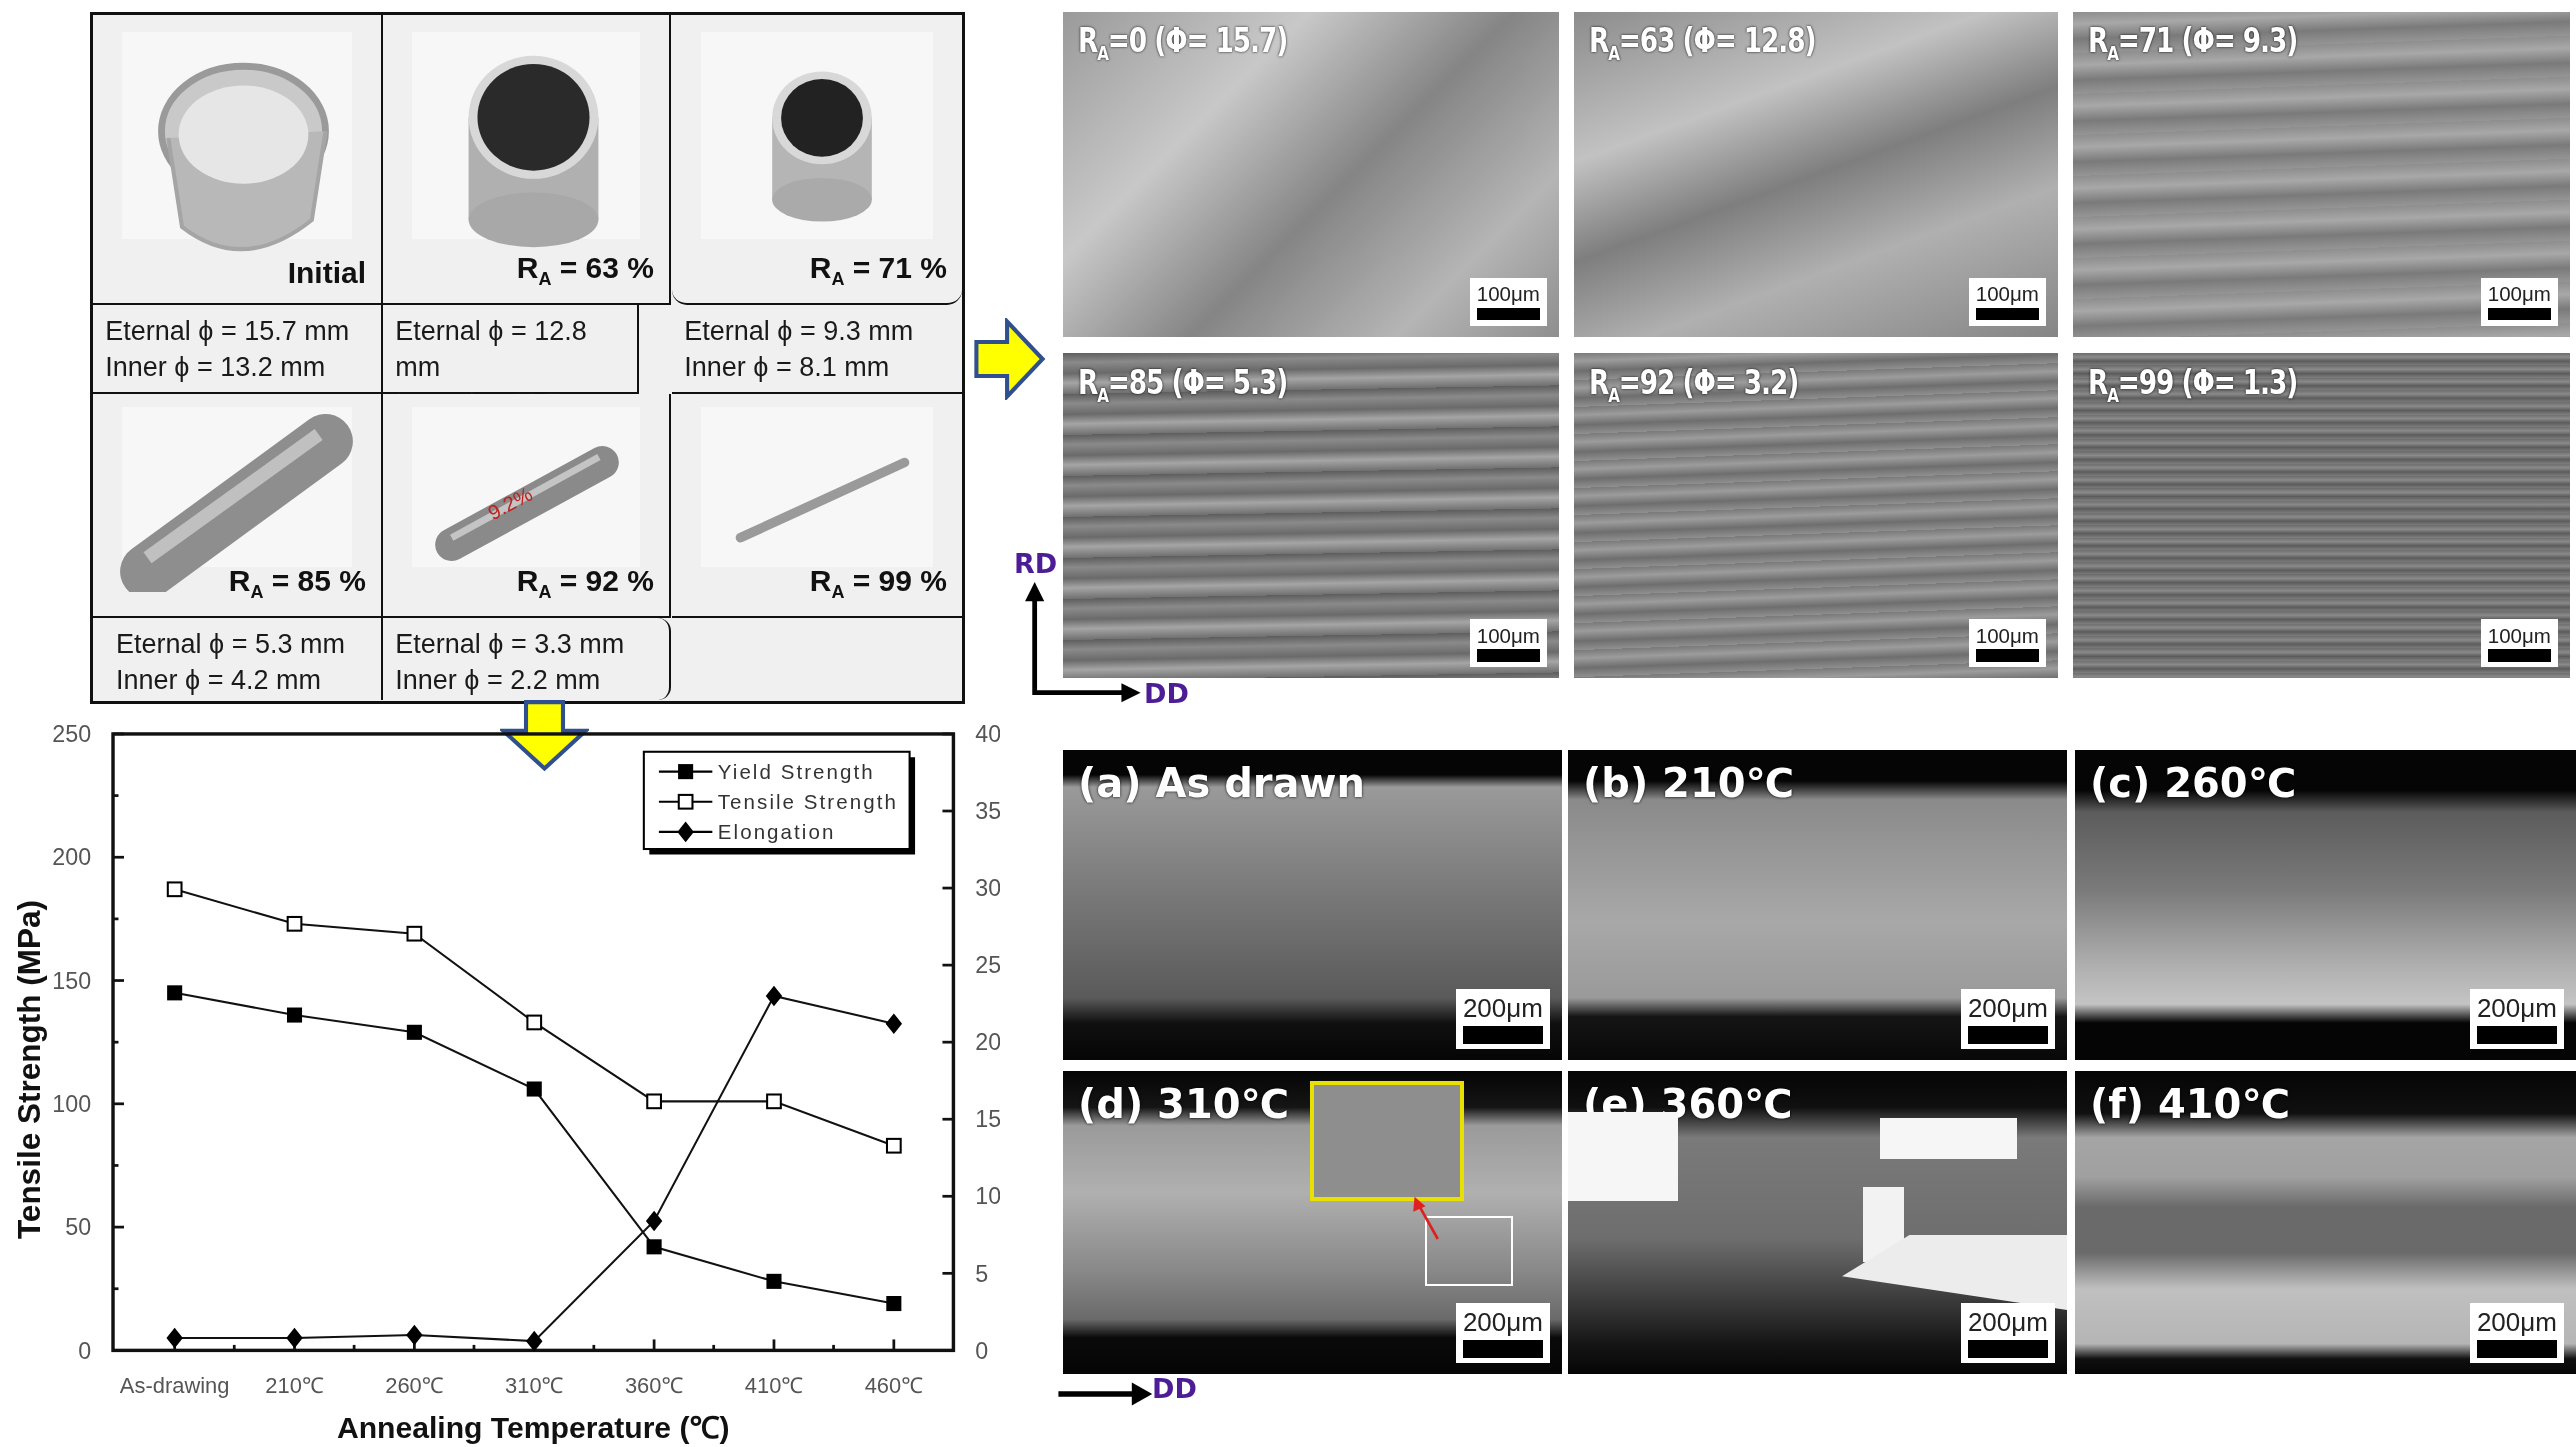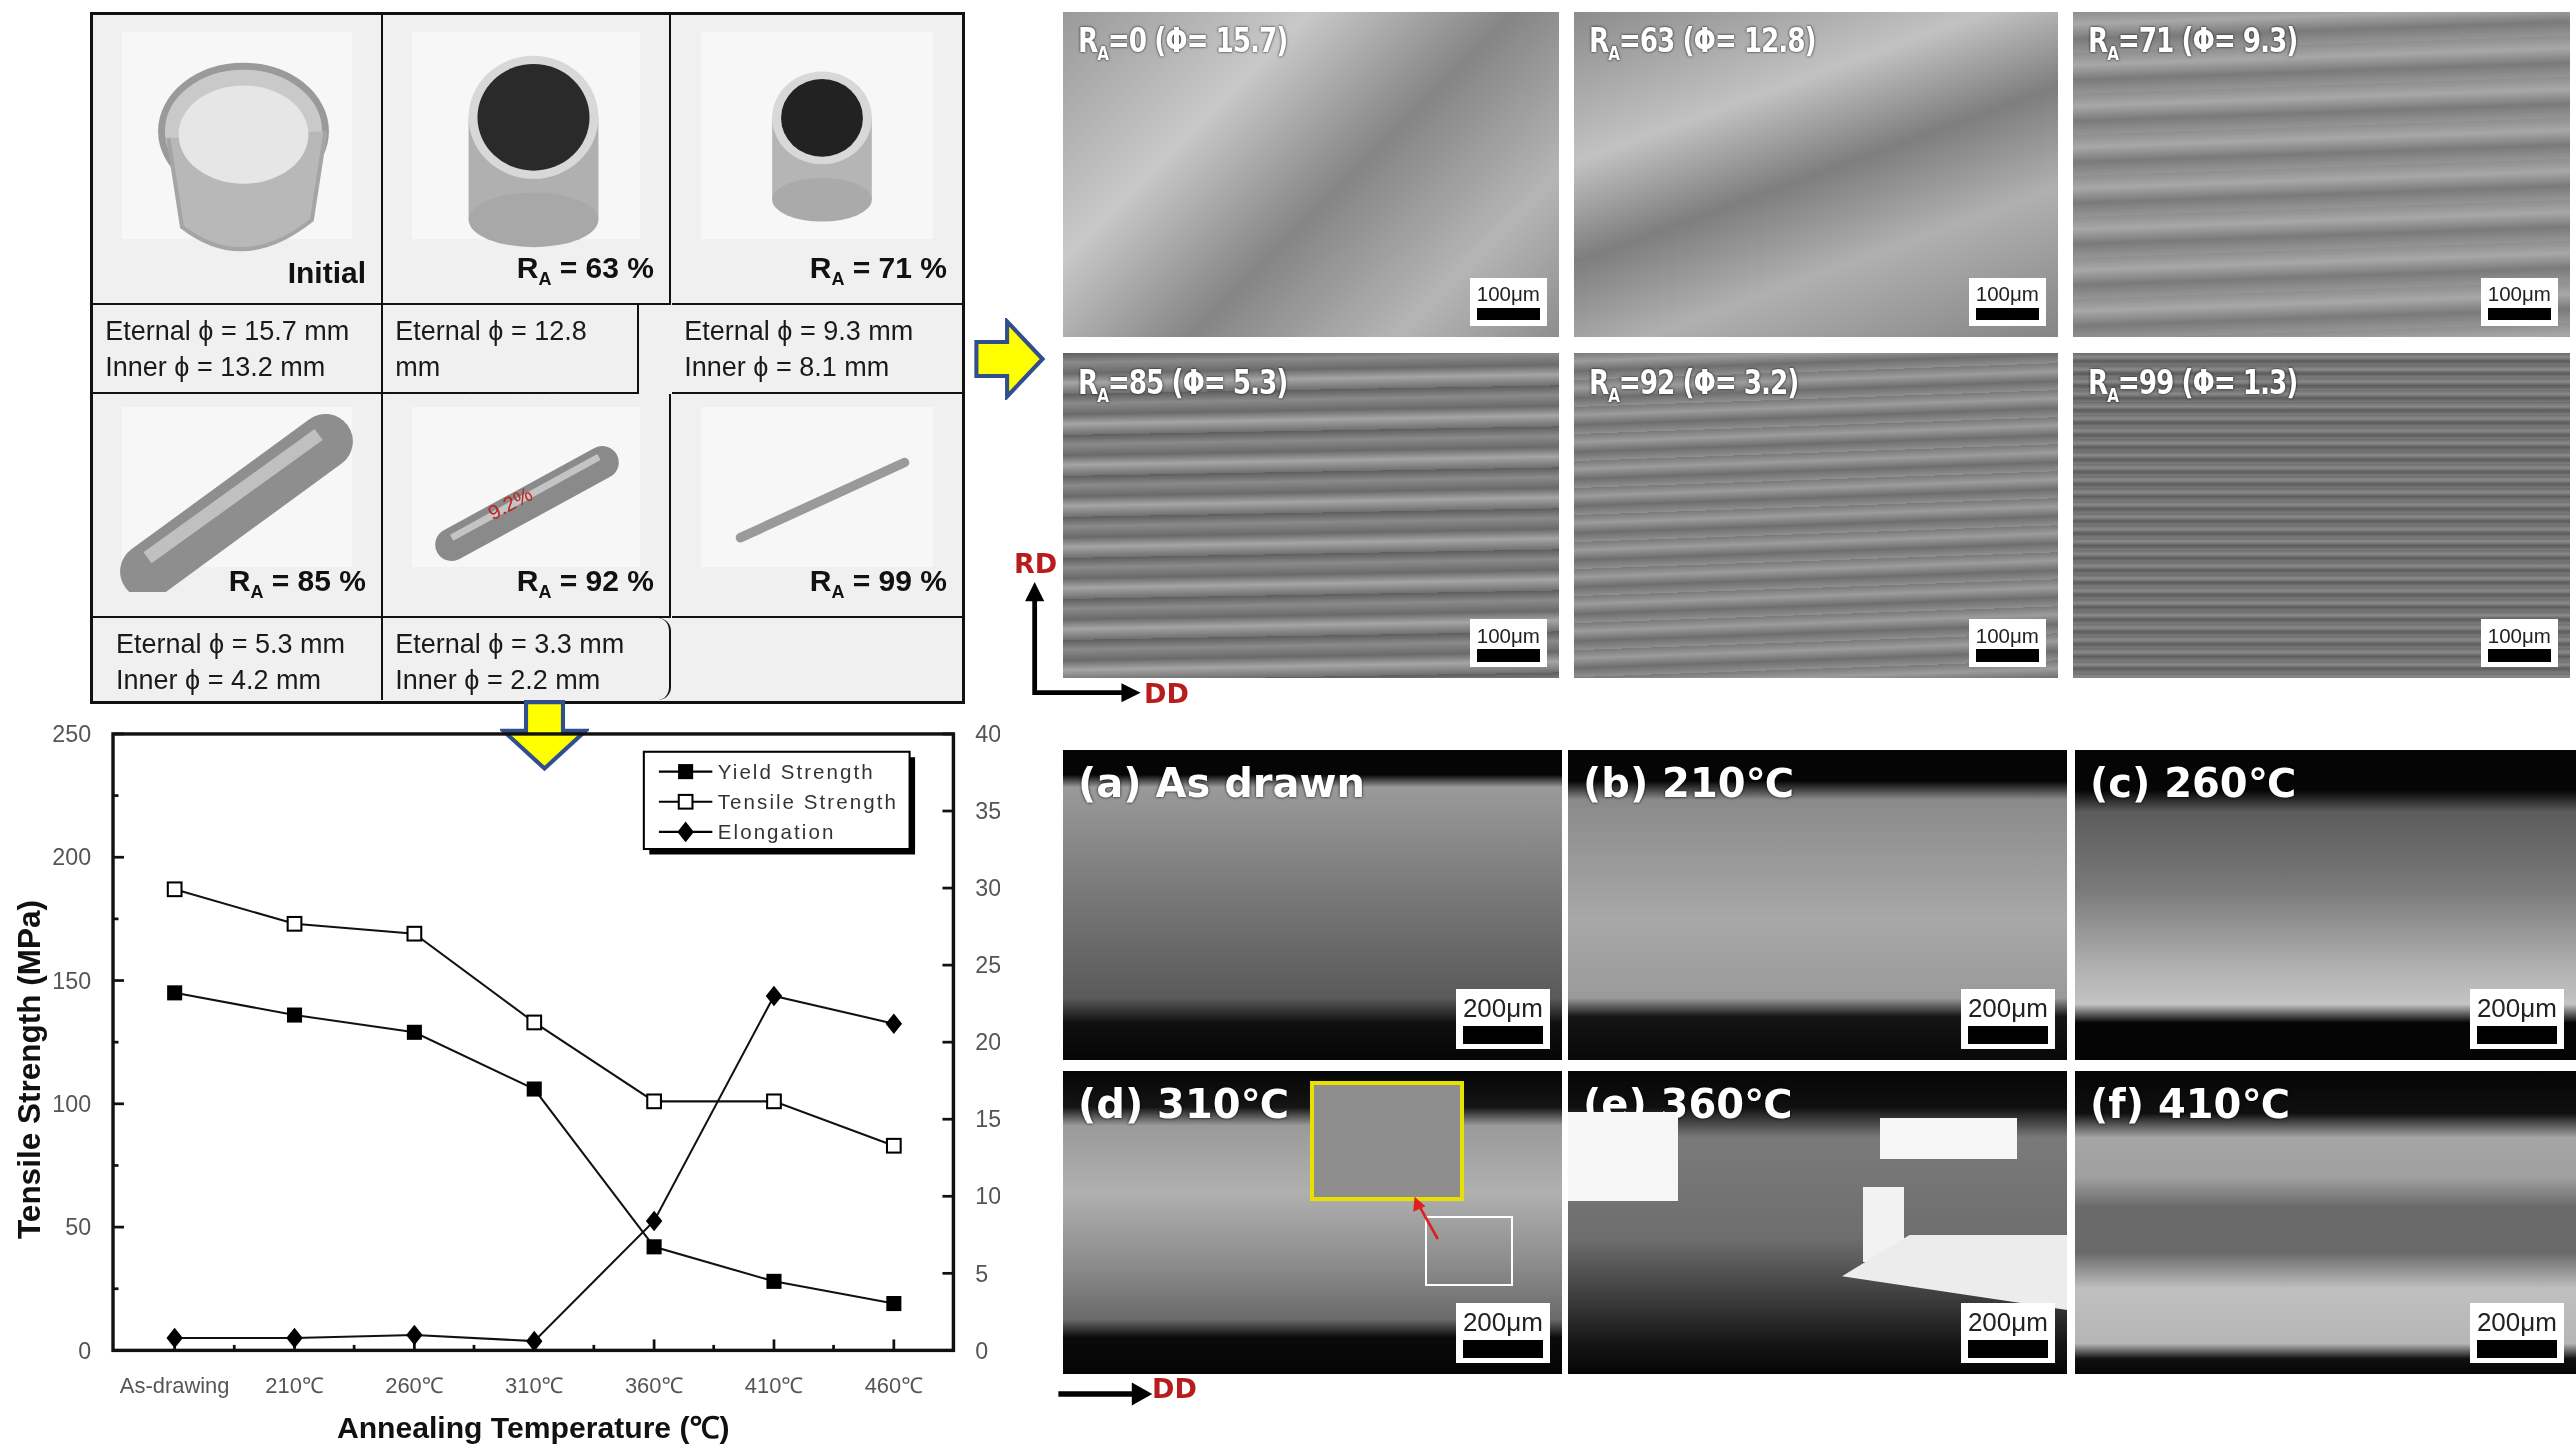--- a/index.html
+++ b/index.html
@@ -16,21 +16,21 @@
   
   .mg{position:absolute;overflow:hidden;background:#8a8a8a;}
   .mg .lbl{position:absolute;left:15px;top:9.6px;color:#fff;font-weight:bold;font-size:33px;font-family:"DejaVu Sans",sans-serif;letter-spacing:-1.4px;text-shadow:0 0 2.7px #000;transform:scaleX(0.8);transform-origin:left top;white-space:nowrap;}
   .mg .lbl sub{font-size:19px;}
   .scale{position:absolute;right:12.3px;bottom:11px;background:#fff;padding:4.1px 6.8px 5.5px 6.8px;text-align:center;}
   .scale .t{font-size:20.5px;color:#222;line-height:23px;}
   .scale .bar{height:12.3px;background:#000;margin-top:2.7px;}
   .mg2 .lbl{font-size:40px;transform:none;letter-spacing:0;}
   .mg2 .scale .t{font-size:26px;line-height:30px;}
   .mg2 .scale .bar{height:18px;}
-  .axis-label{font-weight:bold;font-size:30px;color:#b91c1c;font-family:"DejaVu Sans",sans-serif;}
+  .axis-label{font-weight:bold;font-size:30px;color:#4c1d95;font-family:"DejaVu Sans",sans-serif;}
   svg text{font-family:"Liberation Sans",sans-serif;}
 </style>
 </head>
 <body>
 
 <div id="sample-table" class="abs">
 
   <div class="cell photo" style="left:0;top:0;width:290px;height:290px;">
     <div class="ph"></div>
     <svg class="tube" style="left:48px;top:34px" width="205" height="219" viewBox="0 0 300 320">
@@ -43,21 +43,21 @@
   <div class="cell photo" style="left:290px;top:0;width:288px;height:290px;">
     <div class="ph"></div>
     <svg class="tube" style="left:75px;top:34px" width="151" height="205" viewBox="0 0 220 300">
       <rect x="15" y="100" width="190" height="150" fill="#b0b0b0"></rect>
       <ellipse cx="110" cy="250" rx="95" ry="40" fill="#a8a8a8"></ellipse>
       <ellipse cx="110" cy="100" rx="95" ry="90" fill="#d8d8d8"></ellipse>
       <ellipse cx="110" cy="100" rx="82" ry="78" fill="#2a2a2a"></ellipse>
     </svg>
     <div class="ra"><span>R</span><sub>A</sub><span> = </span><span>63 %</span></div>
   </div>
-  <div class="cell photo" style="left:579px;top:0;width:290px;height:290px;border-right:none;">
+  <div class="cell photo" style="left:579px;top:0;width:290px;height:290px;border-right:none;border-radius:15px;">
     <div class="ph"></div>
     <svg class="tube" style="left:92px;top:55px" width="116" height="164" viewBox="0 0 170 240">
       <rect x="12" y="70" width="146" height="120" fill="#b5b5b5"></rect>
       <ellipse cx="85" cy="190" rx="73" ry="32" fill="#aaa"></ellipse>
       <ellipse cx="85" cy="70" rx="73" ry="68" fill="#d8d8d8"></ellipse>
       <ellipse cx="85" cy="70" rx="60" ry="57" fill="#222"></ellipse>
     </svg>
     <div class="ra"><span>R</span><sub>A</sub><span> = </span><span>71 %</span></div>
   </div>
 

